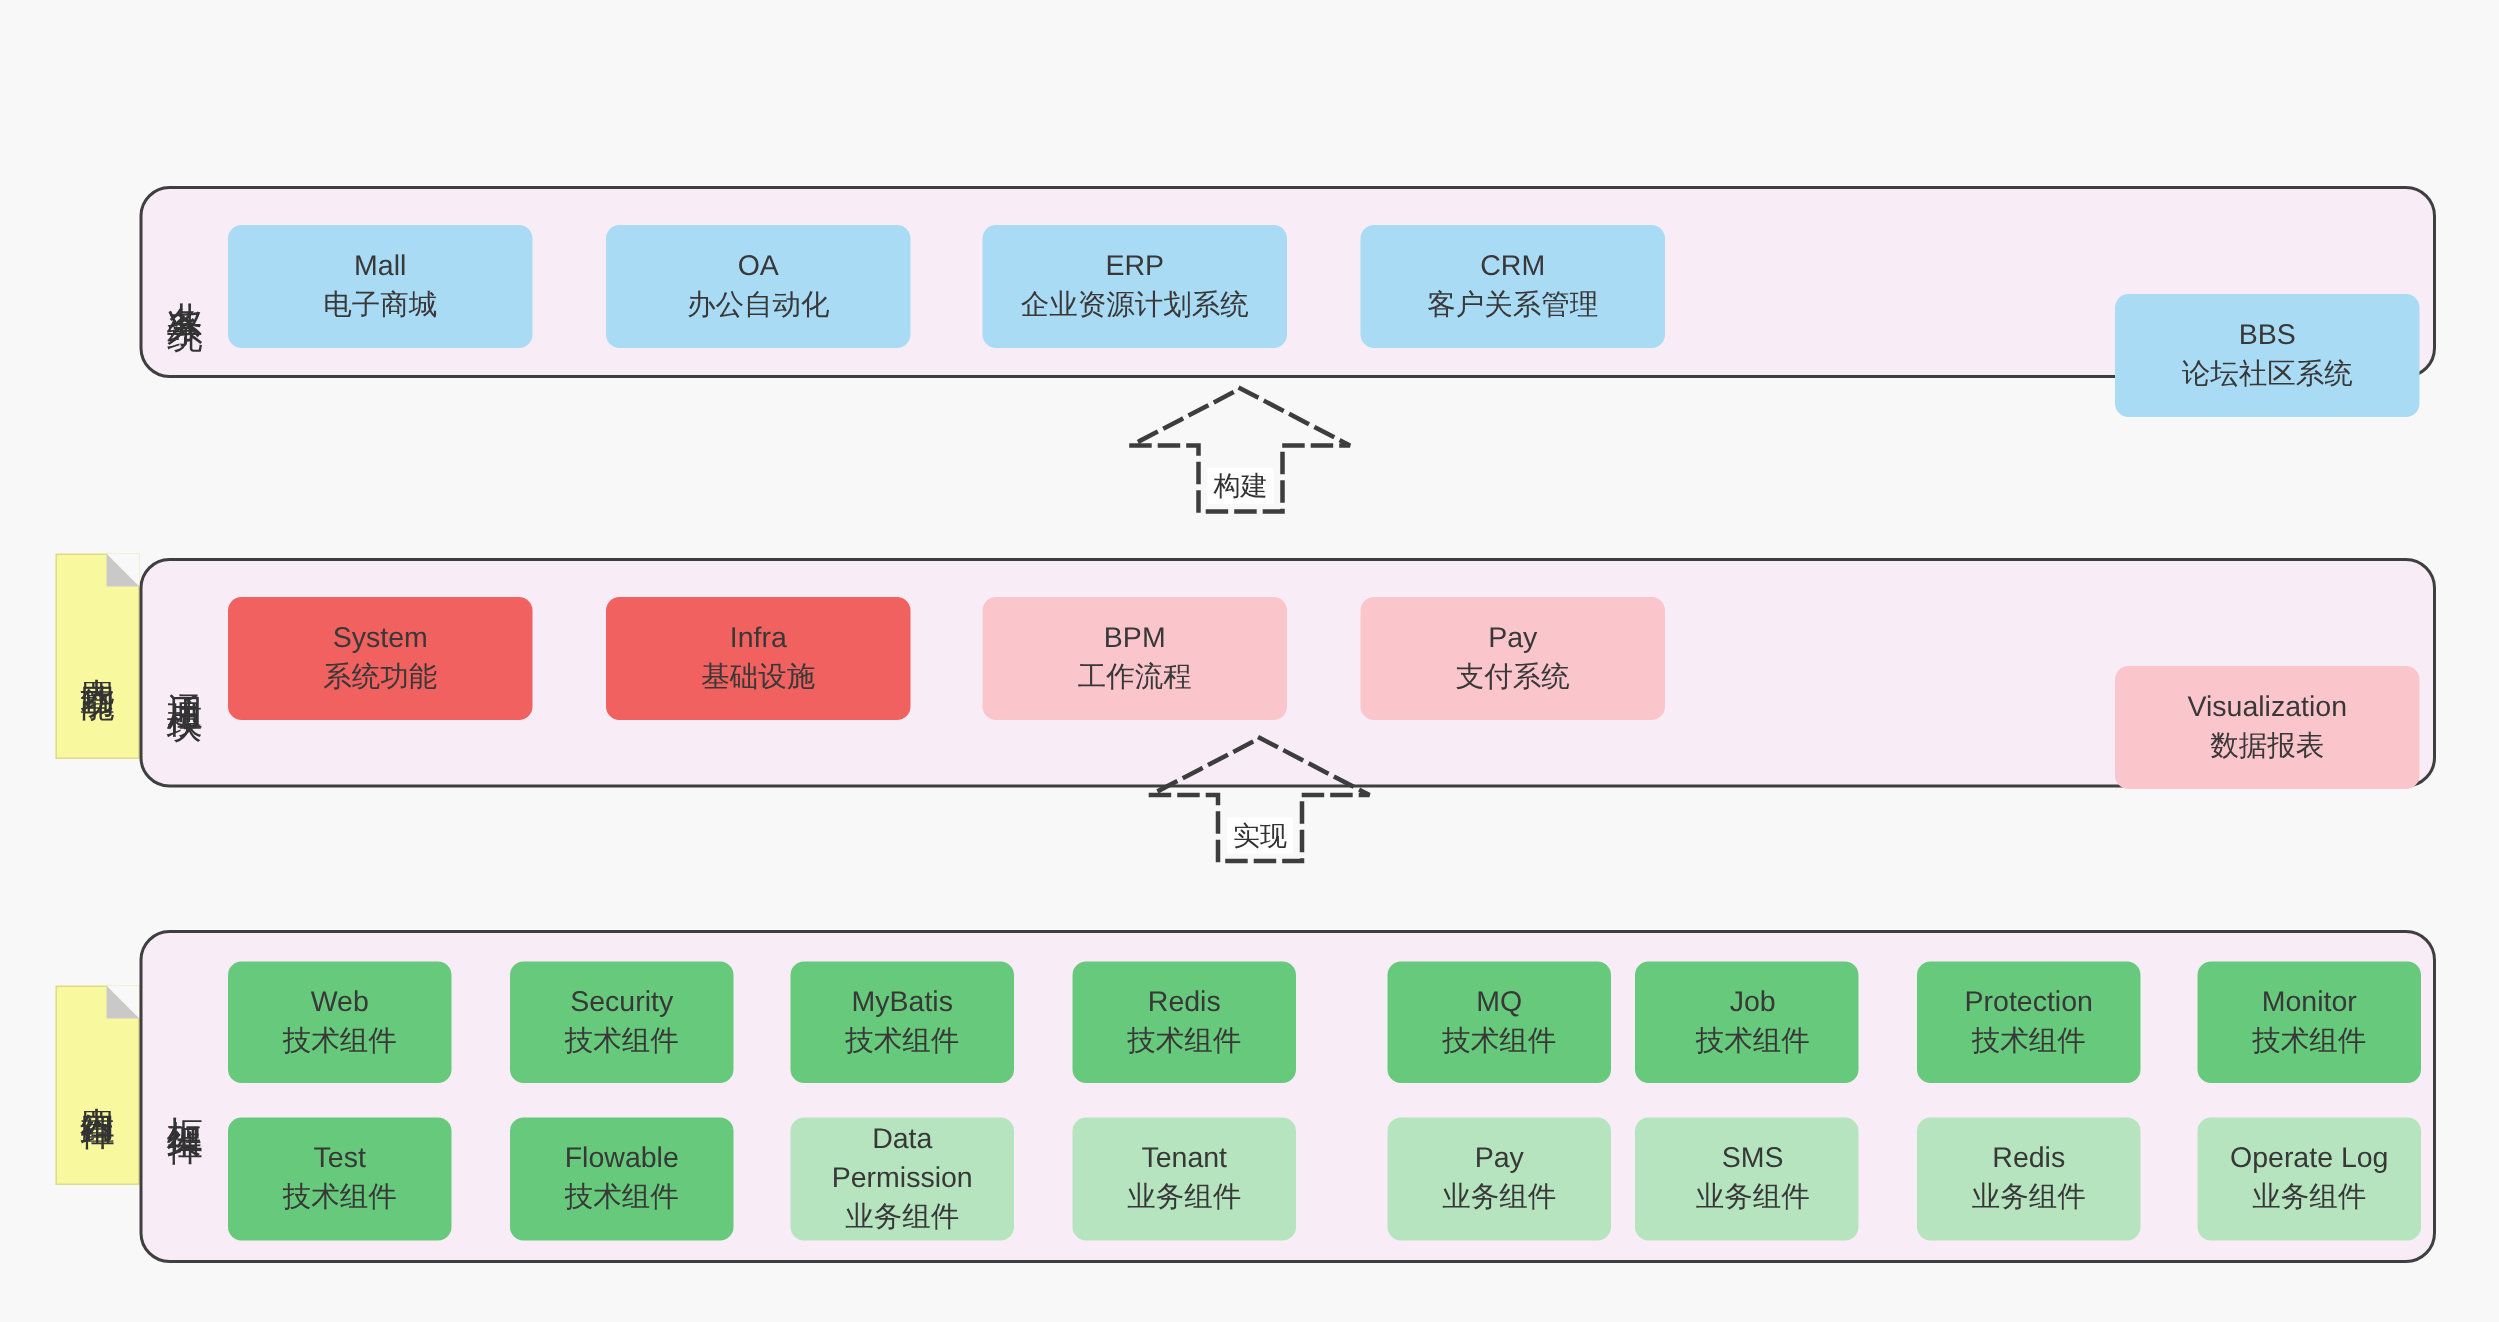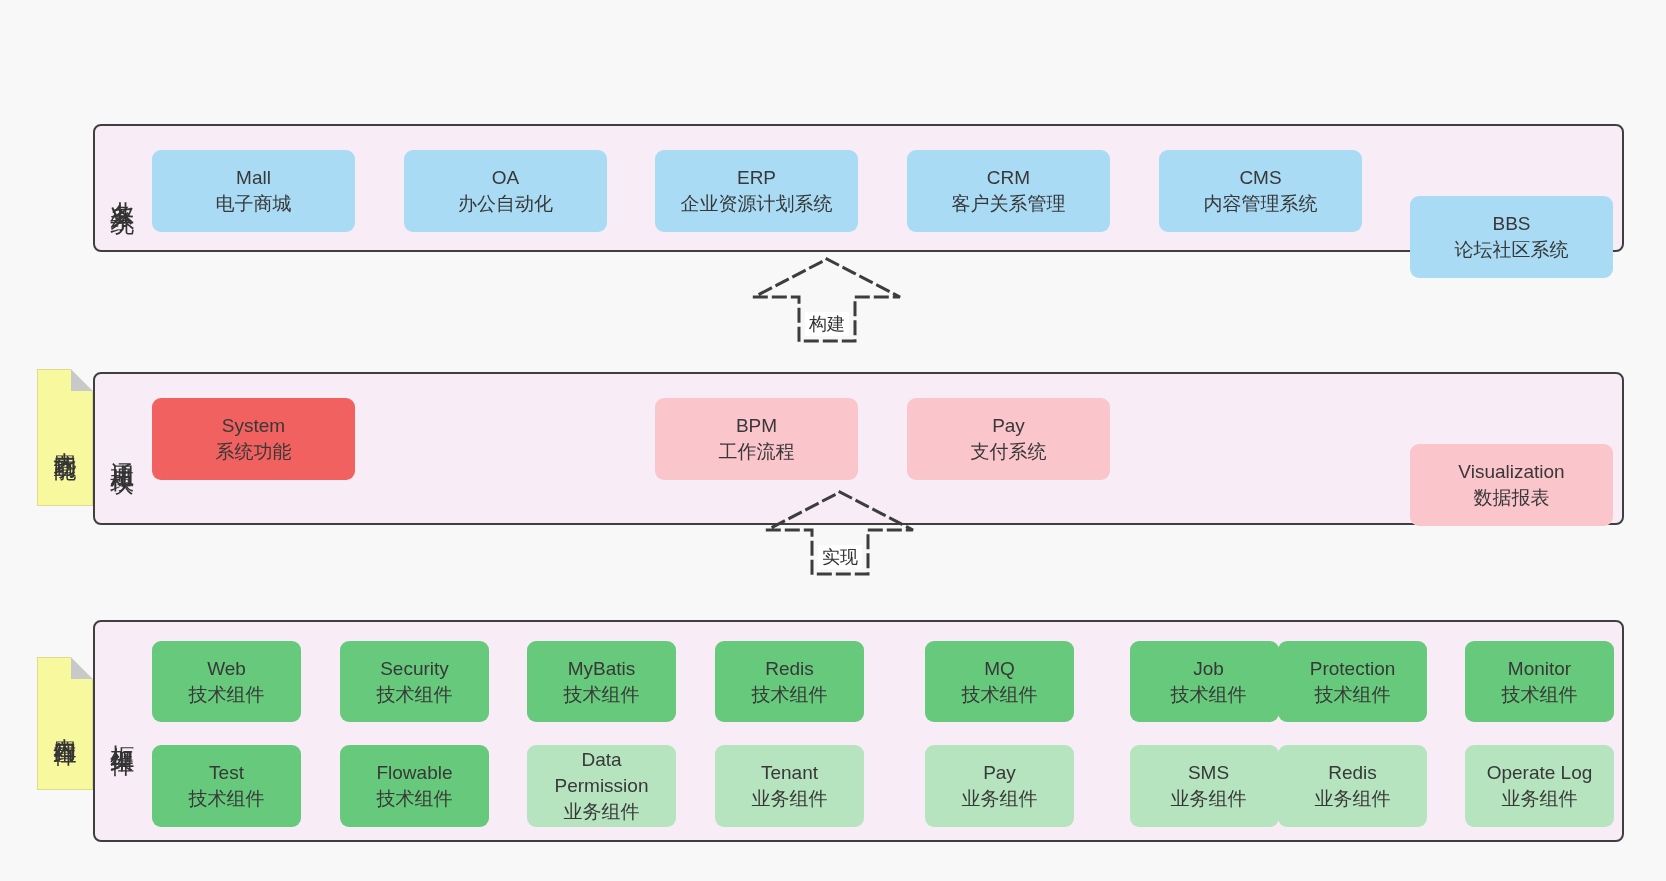--- a/index.html
+++ b/index.html
@@ -12,21 +12,21 @@
     overflow: hidden;
   }
 
   
   .layer {
     position: absolute;
     left: 93px;
     width: 1531px;
     background: #f8edf7;
     border: 2px solid #3f3f3f;
-    border-radius: 8px;
+    border-radius: 20px;
   }
   #layer-business  { top: 124px; height: 128px; }
   #layer-modules   { top: 372px; height: 153px; }
   #layer-framework { top: 620px; height: 222px; }
 
   .layer-label {
     position: absolute;
     left: 15px; top: 50%;
     transform: translateY(-50%);
     writing-mode: vertical-rl;
@@ -68,21 +68,21 @@
 
   
   .c8 { width: 149px; }
   .r1 { top: 19px;  height: 81px; }
   .r2 { top: 123px; height: 82px; }
   .c8-0 { left: 57px; text-align: center;   }
   .c8-1 { left: 245px;  }
   .c8-2 { left: 432px;  }
   .c8-3 { left: 620px;  }
   .c8-4 { left: 830px;  }
-  .c8-5 { left: 1035px; padding-left: 20px;  }
+  .c8-5 { left: 995px; padding-left: 20px;  }
   .c8-6 { left: 1183px; }
   .c8-7 { left: 1370px; }
 
   
   .note {
     position: absolute;
     left: 37px;
     width: 56px;
     background: #f8f89e;
     border: 1px solid #dedc8a;
@@ -157,43 +157,43 @@
     <div>办公自动化</div>
   </div>
   <div class="box blue c6 c6-2">
     <div>ERP</div>
     <div>企业资源计划系统</div>
   </div>
   <div class="box blue c6 c6-3">
     <div>CRM</div>
     <div>客户关系管理</div>
   </div>
-  <div class="box blue c6 c6-4">
-    <div>CMS</div>
-    <div>内容管理系统</div>
-  </div>
   <div class="box blue c6 c6-5">
     <div>BBS</div>
     <div>论坛社区系统</div>
   </div>
 </div>
 
 <div class="arrow" id="arrow-build">
   <svg width="150" height="88" viewBox="0 0 150 88">
     <path d="M75 3 L148 41 L103 41 L103 85 L47 85 L47 41 L2 41 Z" fill="none" stroke="#3d3d3d" stroke-width="3" stroke-dasharray="12 7" stroke-linecap="square"></path>
   </svg>
   <div class="arrow-label">构建</div>
 </div>
 
 <div class="layer" id="layer-modules">
   <div class="layer-label">通用模块</div>
   <div class="box red c6 c6-0">
     <div>System</div>
     <div>系统功能</div>
   </div>
+  <div class="box red c6 c6-1">
+    <div>Infra</div>
+    <div>基础设施</div>
+  </div>
   <div class="box pink c6 c6-2">
     <div>BPM</div>
     <div>工作流程</div>
   </div>
   <div class="box pink c6 c6-3">
     <div>Pay</div>
     <div>支付系统</div>
   </div>
   <div class="box pink c6 c6-5">
     <div>Visualization</div>

